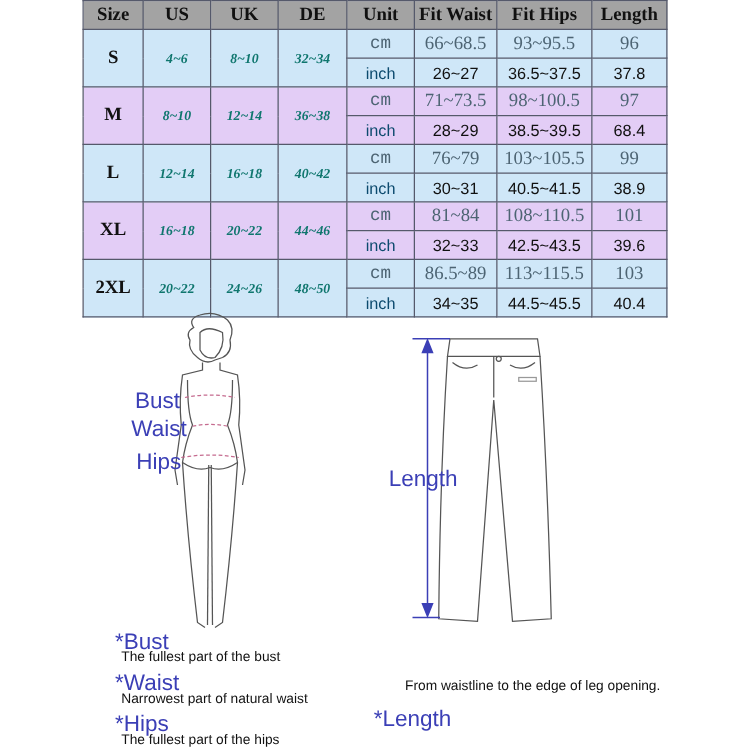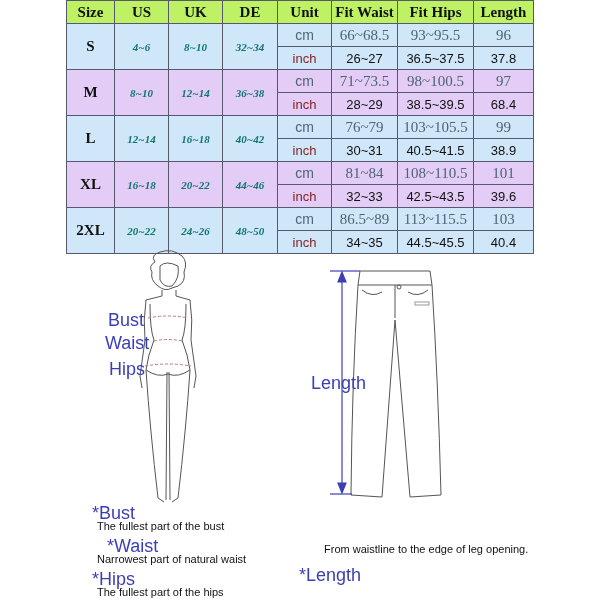--- a/index.html
+++ b/index.html
@@ -1,25 +1,25 @@
 <!DOCTYPE html>
 <html><head>
 <meta charset="utf-8">
 <style>
   html,body{margin:0;padding:0;background:#fff;}
   body{width:600px;height:600px;position:relative;overflow:hidden;font-family:"Liberation Sans",sans-serif;}
   #size-table{position:absolute;left:66px;top:0;width:467px;border-collapse:collapse;table-layout:fixed;}
   #size-table td,#size-table th{border:1px solid #55596b;padding:0;text-align:center;vertical-align:middle;}
-  #size-table th{height:22px;background:#bef264;font-family:"Liberation Serif",serif;font-weight:bold;font-size:15px;color:#111;}
+  #size-table th{height:22px;background:#a3a3a3;font-family:"Liberation Serif",serif;font-weight:bold;font-size:15px;color:#111;}
   .row-blue td{background:#cfe7f8;}
   .row-purple td{background:#e3cdf6;}
   td.size{font-family:"Liberation Serif",serif;font-weight:bold;font-size:15px;color:#111;}
   td.conv{font-family:"Liberation Serif",serif;font-weight:bold;font-style:italic;font-size:11px;color:#0f766e;}
-  td.unit-cm{font-family:Liberation Sans, sans-serif;font-size:14px;color:#4d6473;height:22px;}
-  td.unit-inch{font-family:"Liberation Sans",sans-serif;font-size:13px;color:#7f1d1d;height:22px;}
+  td.unit-cm{font-family:Liberation Mono, monospace;font-size:14px;color:#4d6473;height:22px;}
+  td.unit-inch{font-family:"Liberation Sans",sans-serif;font-size:13px;color:#0c4a6e;height:22px;}
   td.val-cm{font-family:"Liberation Serif",serif;font-size:15px;color:#4d6473;}
   td.val-inch{font-family:"Liberation Sans",sans-serif;font-size:13px;color:#111;}
   .lbl{position:absolute;color:#3b3fb6;font-size:18px;}
   .desc{position:absolute;color:#111;font-size:11px;}
   svg{position:absolute;left:0;top:0;}
 </style>
 </head>
 <body>
 
 <table id="size-table">
@@ -166,18 +166,18 @@
   </g>
 </svg>
 
 <div class="lbl" style="left:108px;top:310px;">Bust</div>
 <div class="lbl" style="left:105px;top:333px;">Waist</div>
 <div class="lbl" style="left:109px;top:359px;">Hips</div>
 <div class="lbl" style="left:311px;top:373px;">Length</div>
 
 <div class="lbl" style="left:92px;top:503px;">*Bust</div>
 <div class="desc" style="left:97px;top:520px;">The fullest part of the bust</div>
-<div class="lbl" style="left:92px;top:536px;margin-left:15px;">*Waist</div>
+<div class="lbl" style="left:92px;top:536px;">*Waist</div>
 <div class="desc" style="left:97px;top:553px;">Narrowest part of natural waist</div>
 <div class="lbl" style="left:92px;top:569px;">*Hips</div>
 <div class="desc" style="left:97px;top:586px;">The fullest part of the hips</div>
 <div class="lbl" style="left:299px;top:519px;margin-top:46px;">*Length</div>
 <div class="desc" style="left:300px;top:543px;padding-left:24px;">From waistline to the edge of leg opening.</div>
 
 </body></html>

